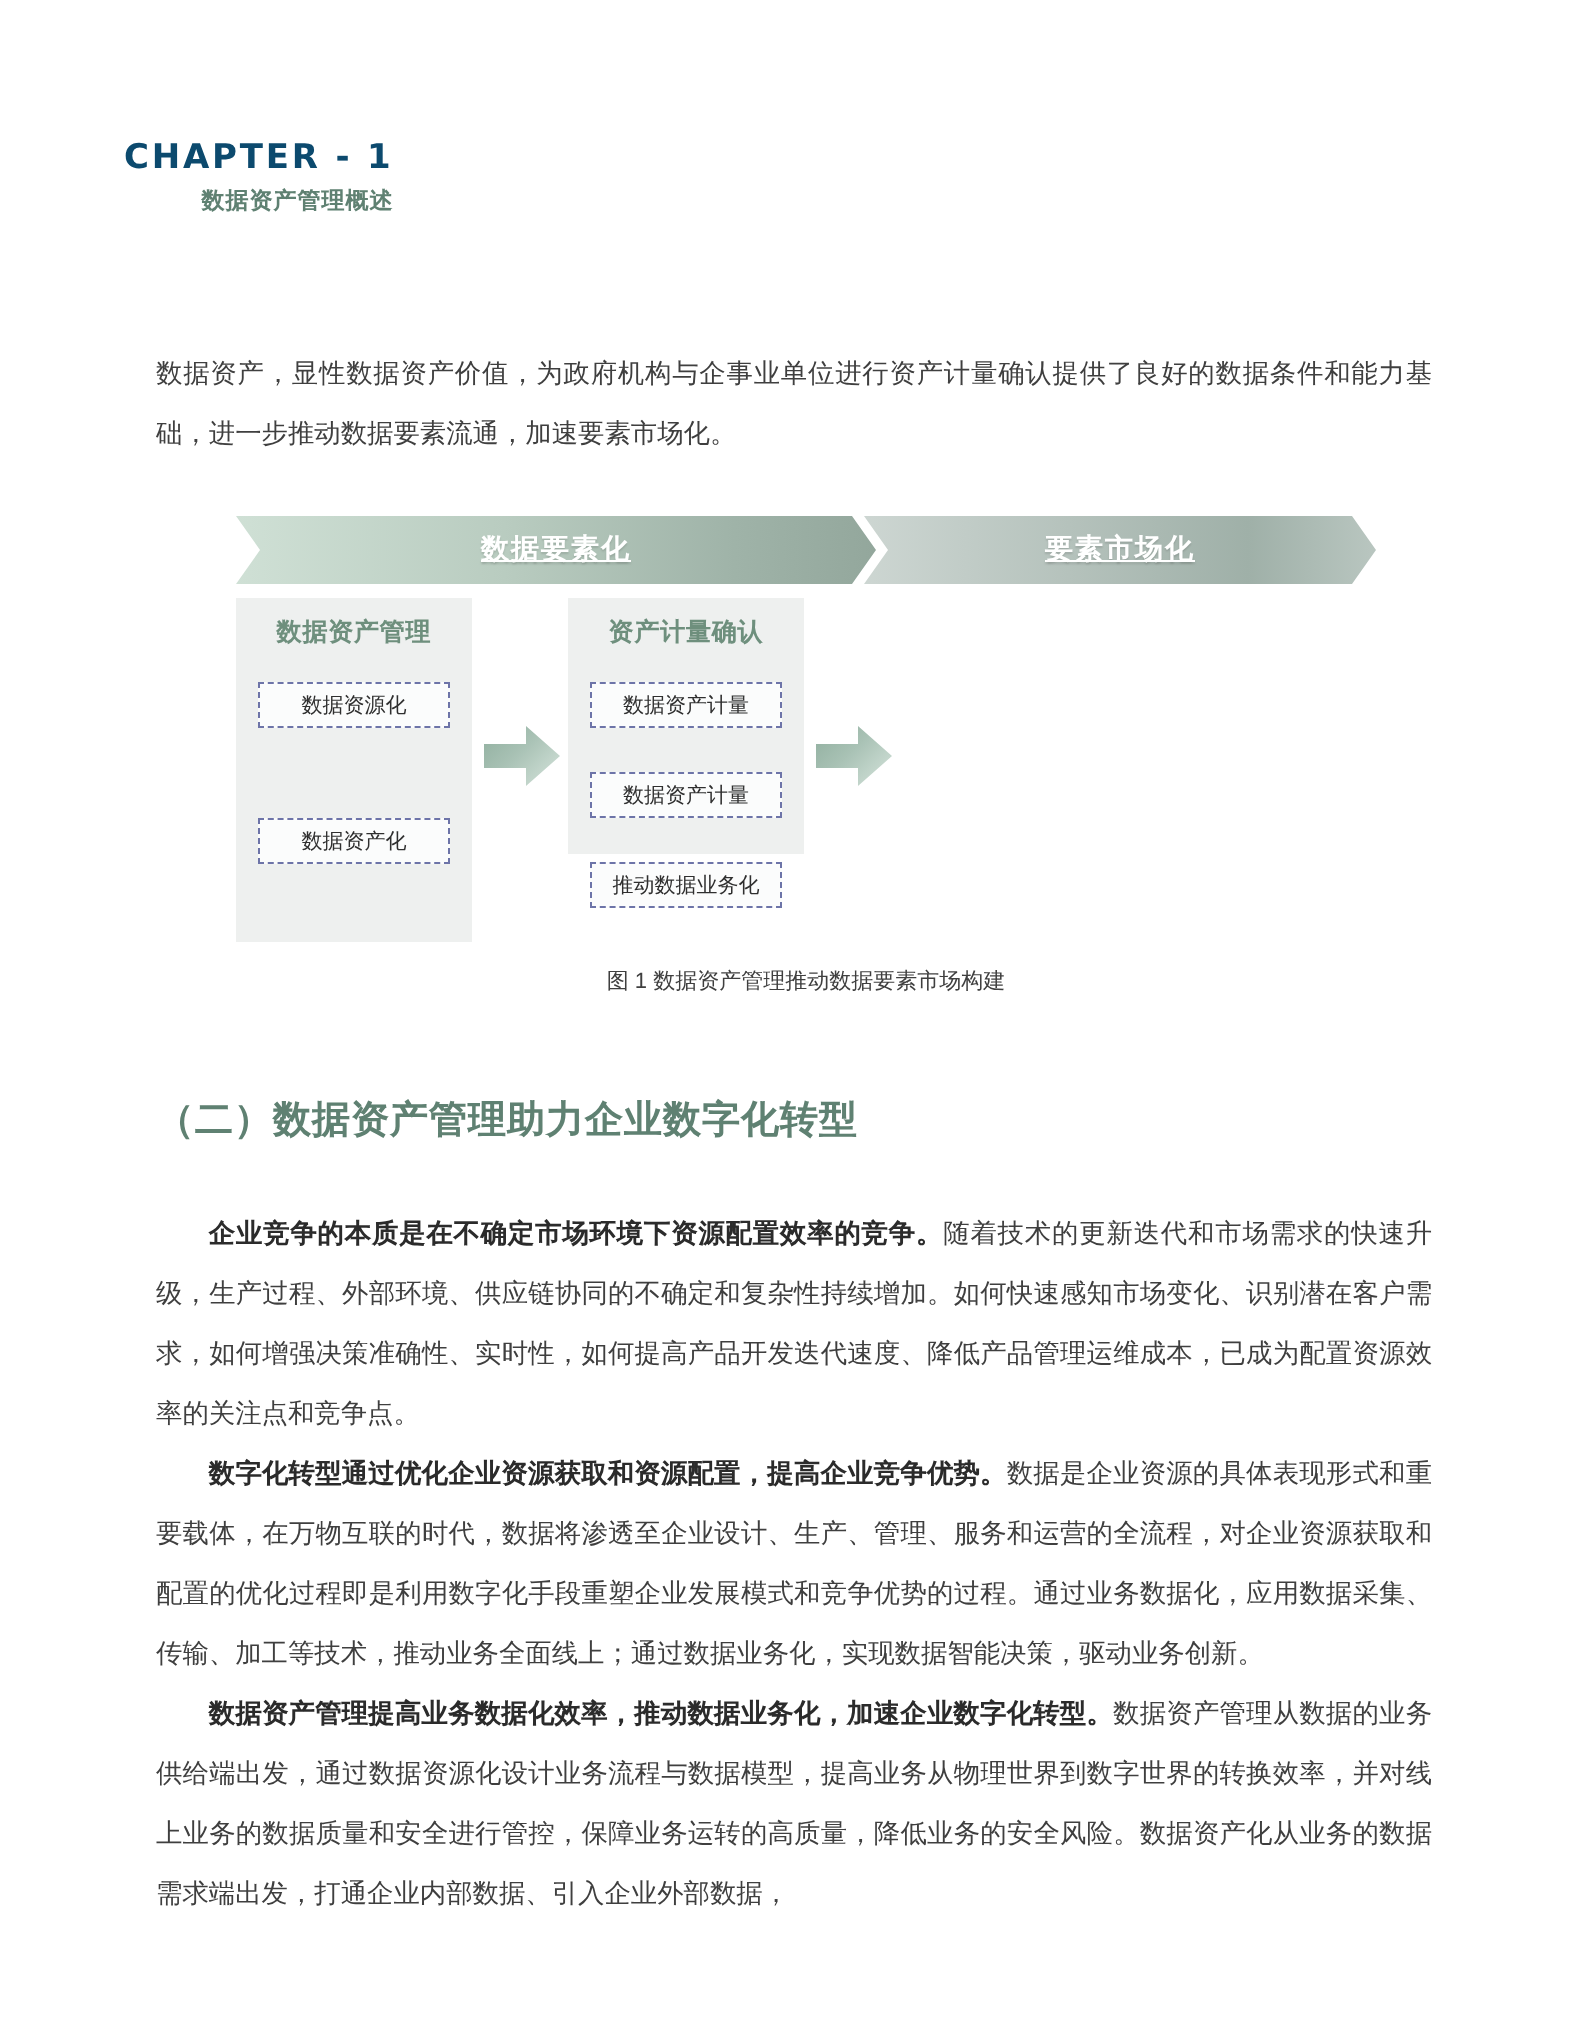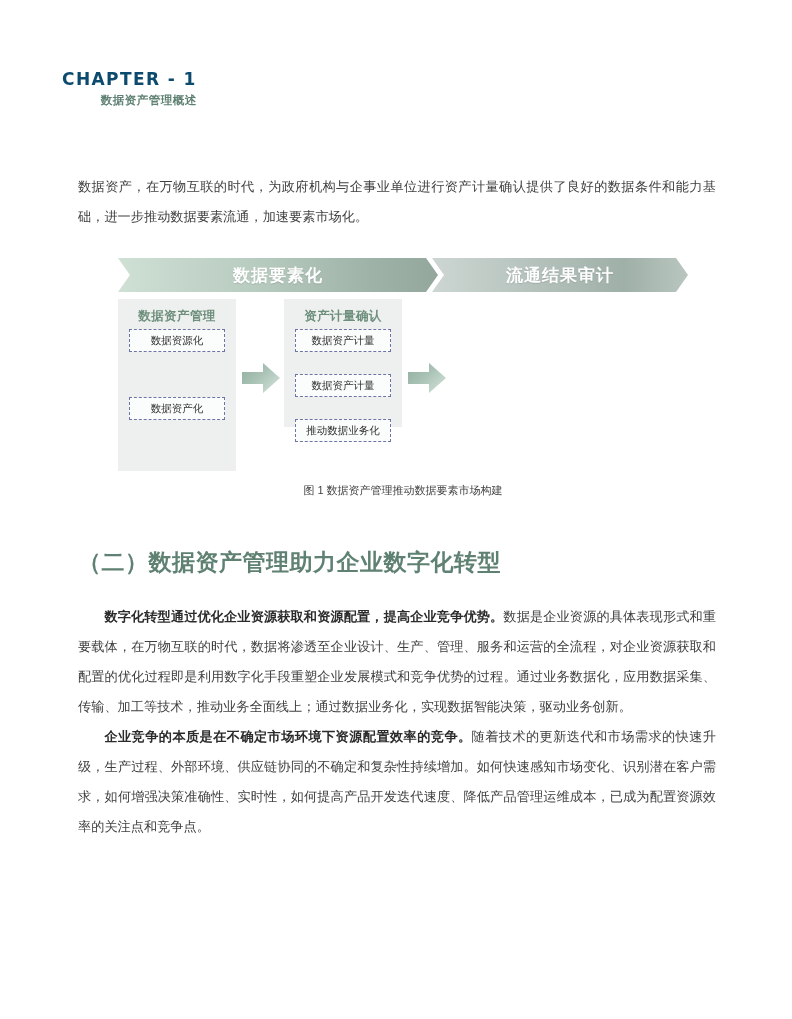--- a/index.html
+++ b/index.html
@@ -64,21 +64,21 @@
   .b {
     font-weight: bold;
     color: #2b2b2b;
   }
 
   
   .section-heading {
     position: absolute;
     left: 78px;
     top: 547px;
-    font-size: 23px;
+    font-size: 19px;
     font-weight: bold;
     color: #5f8172;
     letter-spacing: 0.5px;
   }
 
   
   .figure {
     position: absolute;
     left: 118px;
     top: 258px;
@@ -86,27 +86,28 @@
   }
   .banner-row {
     position: relative;
     height: 34px;
     display: flex;
   }
   .banner {
     position: relative;
     height: 34px;
     color: #ffffff;
-    font-size: 17px;
+    font-size: 14px;
     font-weight: bold;
     letter-spacing: 1px;
     display: flex;
     align-items: center;
     justify-content: center;
     text-shadow: 0 1px 1px rgba(0,0,0,0.12);
+    text-decoration: underline;
   }
   .banner-left {
     width: 320px;
     background: linear-gradient(90deg, #cfe0d5 0%, #b9ccc0 42%, #9fb3a8 78%, #93a79c 100%);
     clip-path: polygon(0 0, 308px 0, 320px 17px, 308px 34px, 0 34px, 12px 17px);
   }
   .banner-right {
     width: 256px;
     margin-left: -6px;
     background: linear-gradient(90deg, #cdd6d2 0%, #b5c2bc 40%, #9fb0a8 75%, #b9c6c0 100%);
@@ -133,21 +134,21 @@
   .panel-1 { left: 0px;   width: 118px; height: 172px; }
   .panel-2 { left: 166px; width: 118px; height: 128px; }
   .panel-3 { left: 332px; width: 238px; height: 172px; }
 
   .panel-title {
     text-align: center;
     font-size: 12.5px;
     font-weight: bold;
     color: #6e8f7d;
     letter-spacing: 0.4px;
-    margin-bottom: 4px;
+    margin-bottom: 16px;
   }
   .panel-3 .panel-title {
     color: #5f8172;
   }
 
   .chip {
     box-sizing: border-box;
     border: 1px dashed #6d74a8;
     background: #fbfcfc;
     font-size: 10.5px;
@@ -200,31 +201,31 @@
 </style>
 </head>
 <body>
 
 <div class="chapter-header">
   <div class="chapter-label">CHAPTER - 1</div>
   <div class="chapter-title">数据资产管理概述</div>
 </div>
 
 <div class="content">
-  <p class="body">数据资产，在万物互联的时代，为政府机构与企事业单位进行资产计量确认提供了良好的数据条件和能力基础，进一步推动数据要素流通，加速要素市场化。</p>
+  <p class="body">数据资产，显性数据资产价值，为政府机构与企事业单位进行资产计量确认提供了良好的数据条件和能力基础，进一步推动数据要素流通，加速要素市场化。</p>
 </div>
 
 <div class="figure">
 
   <div class="banner-row">
     <div class="banner banner-left">
       <span>数据要素化</span>
     </div>
     <div class="banner banner-right">
-      <span>流通结果审计</span>
+      <span>要素市场化</span>
     </div>
   </div>
 
   <div class="panels">
 
     <div class="panel panel-gray panel-1">
       <div class="panel-title">数据资产管理</div>
       <div class="chip-list">
         <div class="chip">数据资源化</div>
         <div class="chip">数据资产化</div>
@@ -247,18 +248,21 @@
 
   </div>
 
   <div class="fig-caption">图 1 数据资产管理推动数据要素市场构建</div>
 </div>
 
 <div class="section-heading">（二）数据资产管理助力企业数字化转型</div>
 
 <div class="content" style="top: 602px;">
   <p class="body indent">
+    <span class="b">企业竞争的本质是在不确定市场环境下资源配置效率的竞争。</span><span>随着技术的更新迭代和市场需求的快速升级，生产过程、外部环境、供应链协同的不确定和复杂性持续增加。如何快速感知市场变化、识别潜在客户需求，如何增强决策准确性、实时性，如何提高产品开发迭代速度、降低产品管理运维成本，已成为配置资源效率的关注点和竞争点。</span>
+  </p>
+  <p class="body indent">
     <span class="b">数字化转型通过优化企业资源获取和资源配置，提高企业竞争优势。</span><span>数据是企业资源的具体表现形式和重要载体，在万物互联的时代，数据将渗透至企业设计、生产、管理、服务和运营的全流程，对企业资源获取和配置的优化过程即是利用数字化手段重塑企业发展模式和竞争优势的过程。通过业务数据化，应用数据采集、传输、加工等技术，推动业务全面线上；通过数据业务化，实现数据智能决策，驱动业务创新。</span>
   </p>
   <p class="body indent">
-    <span class="b">企业竞争的本质是在不确定市场环境下资源配置效率的竞争。</span><span>随着技术的更新迭代和市场需求的快速升级，生产过程、外部环境、供应链协同的不确定和复杂性持续增加。如何快速感知市场变化、识别潜在客户需求，如何增强决策准确性、实时性，如何提高产品开发迭代速度、降低产品管理运维成本，已成为配置资源效率的关注点和竞争点。</span>
+    <span class="b">数据资产管理提高业务数据化效率，推动数据业务化，加速企业数字化转型。</span><span>数据资产管理从数据的业务供给端出发，通过数据资源化设计业务流程与数据模型，提高业务从物理世界到数字世界的转换效率，并对线上业务的数据质量和安全进行管控，保障业务运转的高质量，降低业务的安全风险。数据资产化从业务的数据需求端出发，打通企业内部数据、引入企业外部数据，</span>
   </p>
 </div>
 
 </body></html>

